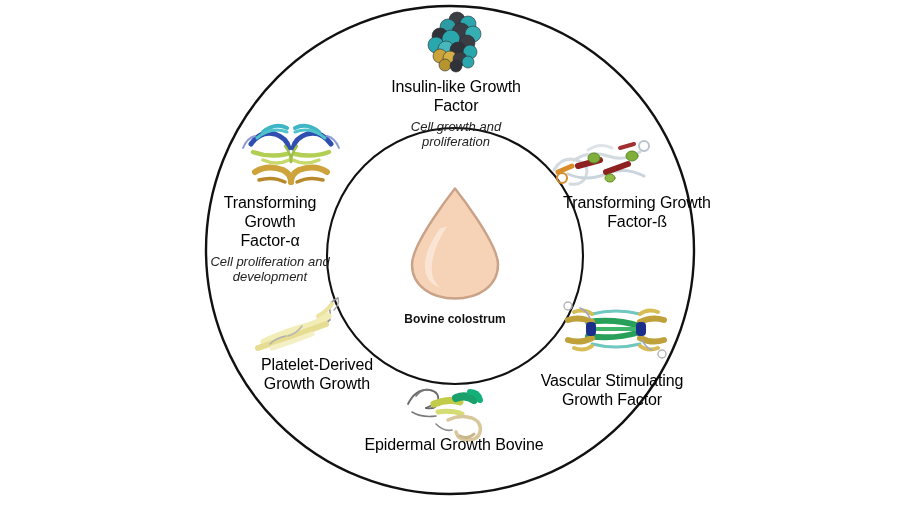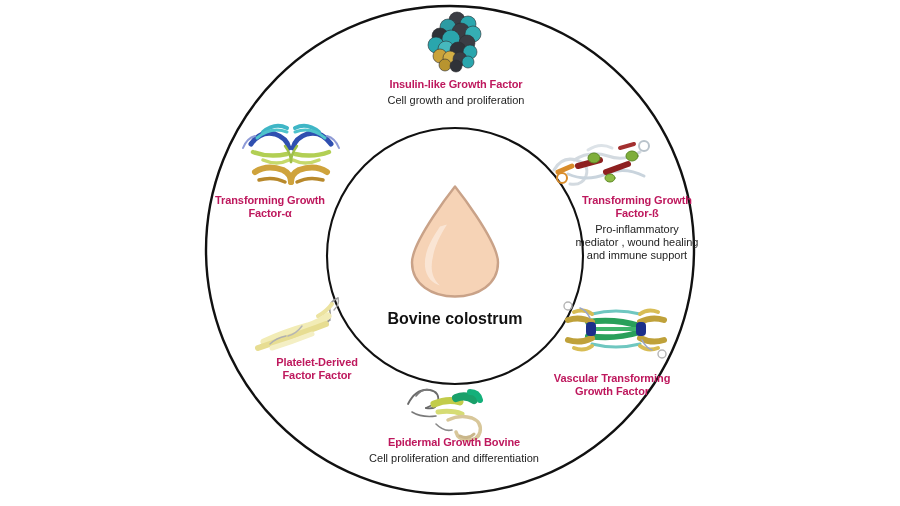--- a/index.html
+++ b/index.html
@@ -27,50 +27,51 @@
     width: 900px;
     height: 506px;
   }
   
   .node {
     position: absolute;
     text-align: center;
     line-height: 1.18;
   }
   .node .title {
-    font-size: 11px;
-    font-weight: bold;
+    font-size: 16px;
+    font-weight: normal;
     letter-spacing: -0.1px;
-    color: #be185d;
+    color: #000000;
     white-space: pre-line;
   }
   .node .sub {
     margin-top: 3px;
-    font-size: 11px;
+    font-size: 13px;
+    font-style: italic;
     color: #232323;
     white-space: pre-line;
   }
   
   .center-block {
     position: absolute;
     left: 455px;
     top: 255px;
     transform: translate(-50%, -50%);
     width: 230px;
     text-align: center;
   }
   .drop-wrap {
     height: 118px;
     display: flex;
     align-items: flex-end;
     justify-content: center;
   }
   .center-label {
     margin-top: 9px;
-    font-size: 16px;
+    font-size: 12px;
     font-weight: bold;
     color: #111111;
   }
   
   .struct {
     position: absolute;
   }
 </style>
 </head>
 <body>
@@ -137,20 +138,22 @@
       <path d="M90 64 q-14 -4 -26 2" stroke="#b8892c" stroke-width="3.5"></path>
       <path d="M52 30 q6 8 6 16" stroke="#9fbf4a" stroke-width="2.5"></path>
       <path d="M64 30 q-6 8 -6 16" stroke="#9fbf4a" stroke-width="2.5"></path>
       <path d="M10 32 q4 -10 12 -12" stroke="#8e9ad6" stroke-width="2"></path>
       <path d="M106 32 q-4 -10 -12 -12" stroke="#8e9ad6" stroke-width="2"></path>
     </g>
   </svg>
   <div class="node" style="left:197px; top:194px; width:146px;">
     <div class="title">Transforming Growth
 Factor-α</div>
+    <div class="sub">Cell proliferation and
+development</div>
   </div>
 
   <svg class="struct" style="left:548px; top:126px;" width="108" height="72" viewBox="0 0 108 72">
     <g fill="none" stroke-linecap="round">
       <path d="M6 44 q8 -14 22 -10 q14 4 10 16 q-4 10 -16 8" stroke="#d3dae0" stroke-width="3"></path>
       <path d="M26 34 q16 -10 34 -4 q16 6 32 -4" stroke="#d3dae0" stroke-width="3"></path>
       <path d="M20 48 q18 8 38 0 q18 -8 38 2" stroke="#c9d4dd" stroke-width="3"></path>
       <path d="M40 24 q12 -8 24 -2" stroke="#dde3e8" stroke-width="3"></path>
       <path d="M30 40 l22 -6" stroke="#8e2020" stroke-width="6"></path>
       <path d="M58 46 l22 -8" stroke="#8e2020" stroke-width="6"></path>
@@ -159,42 +162,39 @@
       <ellipse cx="46" cy="32" rx="6" ry="5" fill="#7fae3a" stroke="#5e8a26" stroke-width="1"></ellipse>
       <ellipse cx="84" cy="30" rx="6" ry="5" fill="#7fae3a" stroke="#5e8a26" stroke-width="1"></ellipse>
       <ellipse cx="62" cy="52" rx="5" ry="4" fill="#8fbb45" stroke="#5e8a26" stroke-width="1"></ellipse>
       <circle cx="14" cy="52" r="5" fill="none" stroke="#d98c2a" stroke-width="2"></circle>
       <circle cx="96" cy="20" r="5" fill="none" stroke="#b9c3cb" stroke-width="2"></circle>
     </g>
   </svg>
   <div class="node" style="left:561px; top:194px; width:152px;">
     <div class="title">Transforming Growth
 Factor-ß</div>
-    <div class="sub">Pro-inflammatory
-mediator , wound healing
-and immune support</div>
   </div>
 
   <svg class="struct" style="left:242px; top:292px;" width="112" height="66" viewBox="0 0 112 66">
     <g fill="none" stroke-linecap="round">
       <path d="M96 6 q-10 4 -8 14 q2 10 -8 14" stroke="#9a9a9a" stroke-width="1.6"></path>
       <path d="M84 30 q-16 6 -34 10 q-18 4 -32 14" stroke="#a5a5a5" stroke-width="1.6"></path>
       <path d="M18 54 q16 -10 34 -14 q18 -4 36 -12" stroke="#9a9a9a" stroke-width="1.6"></path>
       <path d="M22 50 q22 -10 44 -16 q12 -4 20 -10" stroke="#f2ecb6" stroke-width="7"></path>
       <path d="M16 56 q24 -8 46 -16 q12 -4 22 -8" stroke="#e7dd92" stroke-width="6"></path>
       <path d="M30 56 q20 -6 40 -14" stroke="#f4efc4" stroke-width="5"></path>
       <path d="M76 24 q8 -4 14 -12" stroke="#ece3a0" stroke-width="4"></path>
       <path d="M60 34 q-6 8 -14 10" stroke="#b5b5b5" stroke-width="1.4"></path>
       <path d="M92 18 q6 -6 4 -12" stroke="#a5a5a5" stroke-width="1.4"></path>
       <path d="M44 44 q-10 2 -16 8" stroke="#b0b0b0" stroke-width="1.4"></path>
     </g>
   </svg>
   <div class="node" style="left:238px; top:356px; width:158px;">
     <div class="title">Platelet-Derived
-Factor Factor</div>
+Growth Growth</div>
   </div>
 
   <svg class="struct" style="left:562px; top:288px;" width="108" height="82" viewBox="0 0 108 82">
     <g fill="none" stroke-linecap="round">
       <path d="M30 26 q24 -6 48 0" stroke="#6fc7c0" stroke-width="3"></path>
       <path d="M30 56 q24 6 48 0" stroke="#6fc7c0" stroke-width="3"></path>
       <path d="M26 34 q26 -4 52 4" stroke="#29a05a" stroke-width="6"></path>
       <path d="M26 48 q26 4 52 -4" stroke="#29a05a" stroke-width="6"></path>
       <path d="M34 41 q22 0 42 0" stroke="#3fb56c" stroke-width="4"></path>
       <path d="M6 32 q12 -4 24 2" stroke="#bfa13a" stroke-width="6"></path>
@@ -207,37 +207,36 @@
       <path d="M96 60 q-10 4 -18 -2" stroke="#d8bd55" stroke-width="4"></path>
       <rect x="24" y="34" width="10" height="14" rx="4" fill="#1b2f8a"></rect>
       <rect x="74" y="34" width="10" height="14" rx="4" fill="#1b2f8a"></rect>
       <path d="M28 30 q-4 -8 -10 -10" stroke="#9aa6c9" stroke-width="1.6"></path>
       <path d="M80 52 q4 8 10 10" stroke="#9aa6c9" stroke-width="1.6"></path>
       <circle cx="6" cy="18" r="4" fill="none" stroke="#b5b5b5" stroke-width="1.4"></circle>
       <circle cx="100" cy="66" r="4" fill="none" stroke="#b5b5b5" stroke-width="1.4"></circle>
     </g>
   </svg>
   <div class="node" style="left:533px; top:372px; width:158px;">
-    <div class="title">Vascular Transforming
+    <div class="title">Vascular Stimulating
 Growth Factor</div>
   </div>
 
   <svg class="struct" style="left:398px; top:378px;" width="104" height="64" viewBox="0 0 104 64">
     <g fill="none" stroke-linecap="round">
       <path d="M10 26 q8 -16 22 -14 q10 2 8 12 q-2 8 -12 6" stroke="#6a6a6a" stroke-width="1.8"></path>
       <path d="M28 30 q14 -8 30 -6" stroke="#6a6a6a" stroke-width="1.8"></path>
       <path d="M14 34 q10 6 24 4" stroke="#7a7a7a" stroke-width="1.6"></path>
       <path d="M36 26 q14 -6 26 -2" stroke="#c2cc4a" stroke-width="7"></path>
       <path d="M58 20 q10 -4 18 2" stroke="#1aa06a" stroke-width="8"></path>
       <path d="M72 14 q8 0 10 8" stroke="#14b07a" stroke-width="6"></path>
       <path d="M40 34 q14 -2 24 2" stroke="#d6dc74" stroke-width="5"></path>
       <path d="M50 42 q12 -6 24 -2 q10 4 8 14 q-2 8 -12 8 q-10 0 -12 -8" stroke="#d8c79a" stroke-width="3.5"></path>
       <path d="M38 46 q8 8 16 6" stroke="#8a8a8a" stroke-width="1.6"></path>
       <path d="M62 58 q8 4 14 -2" stroke="#c9b68a" stroke-width="3"></path>
       <path d="M18 18 q6 -8 14 -6" stroke="#7a7a7a" stroke-width="1.6"></path>
     </g>
   </svg>
   <div class="node" style="left:348px; top:436px; width:212px;">
     <div class="title">Epidermal Growth Bovine</div>
-    <div class="sub">Cell proliferation and differentiation</div>
   </div>
 
 </div>
 
 </body></html>

